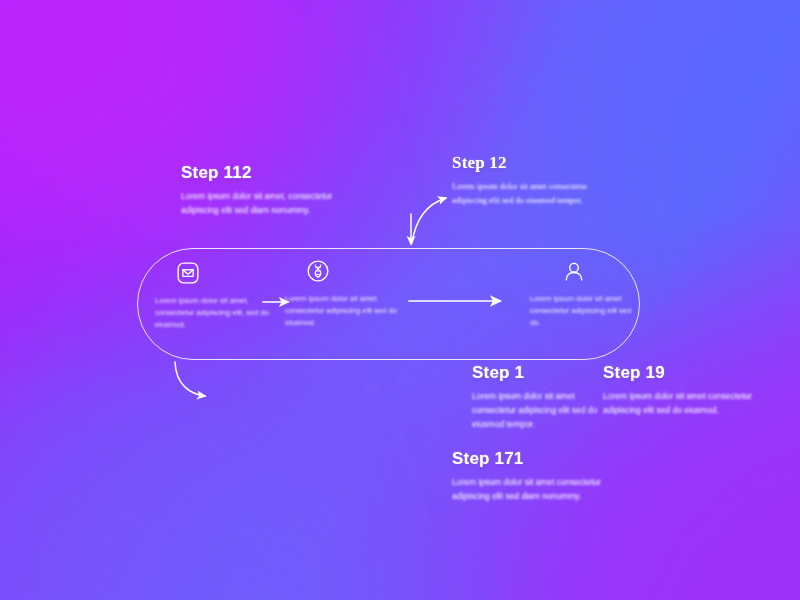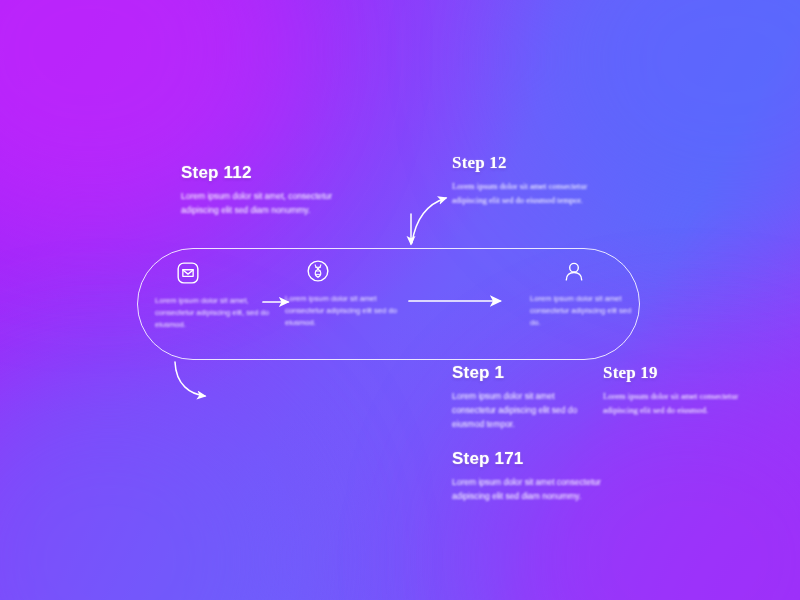--- a/index.html
+++ b/index.html
@@ -109,22 +109,22 @@
   .n3 { left: 515px; top: 256px; }
   .n1 .node-icon { margin-left: 18px; }
   .n2 .node-icon { margin-left: 18px; }
   .n3 .node-icon { margin-left: 44px; }
   .n3 .node-body { margin-left: 15px; }
 
   
   .s-112 { left: 138px; top: 163px; width: 160px; margin-left: 43px; }
   .s-12  { left: 452px; top: 153px; width: 160px; font-family: Liberation Serif, serif; }
   .s-a   { left: 219px; top: 363px; width: 160px; }
-  .s-1   { left: 452px; top: 363px; width: 145px; }
-  .s-19  { left: 603px; top: 363px; width: 150px; font-family: Liberation Serif, serif; }
+  .s-1   { left: 472px; top: 363px; width: 145px; }
+  .s-19  { left: 603px; top: 363px; width: 150px; }
   .s-113 { left: 452px; top: 449px; width: 160px; }
 </style>
 </head>
 <body>
 
 <div id="canvas">
 
   <div class="bloom bloom-a"></div>
   <div class="bloom bloom-b"></div>
   <div class="bloom bloom-c"></div>

